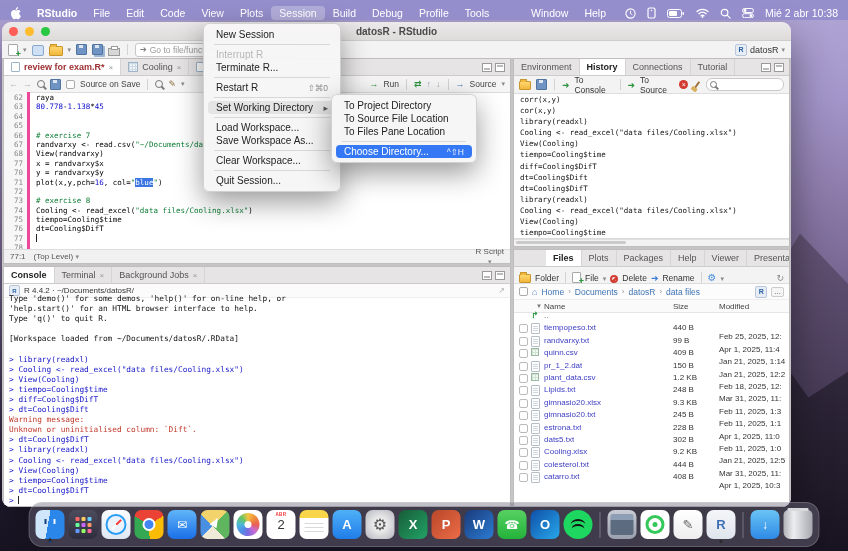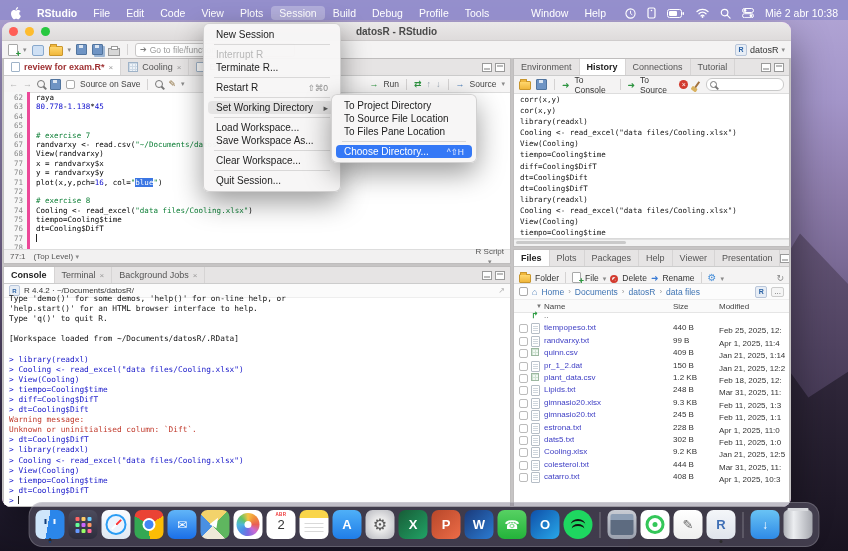--- a/index.html
+++ b/index.html
@@ -149,21 +149,21 @@
   .f-check{position:absolute;left:5px;top:2px;width:7px;height:7px;border:1px solid #bbb;border-radius:2px;background:#fff;}
   .f-icon{position:absolute;left:17px;top:1px;}
   .ic-txt{width:7px;height:9px;background:#fff;border:1px solid #b5bdc6;border-radius:1px;}
   .ic-txt:before{content:"";position:absolute;top:2px;left:1px;right:1px;height:1px;background:#cfd6dd;box-shadow:0 2px 0 #cfd6dd,0 4px 0 #cfd6dd;}
   .ic-csv{width:8px;height:8px;border:1px solid #9cb8a0;box-sizing:border-box;
     background:linear-gradient(#cfe3d2 1px,transparent 1px),linear-gradient(90deg,#cfe3d2 1px,transparent 1px),#f2f8f3;background-size:3px 3px;}
   .ic-up{color:#2f9e44;font-size:9px;font-weight:bold;line-height:9px;}
   .f-name{position:absolute;left:30px;top:1px;color:#3d3dc4;max-width:125px;overflow:hidden;white-space:nowrap;}
   .f-name.up{color:#555;}
   .f-size{position:absolute;left:159px;top:1px;color:#333;}
-  .f-mod{position:absolute;left:205px;top:4px;right:0;color:#333;overflow:hidden;white-space:nowrap;}
+  .f-mod{position:absolute;left:205px;top:10px;right:0;color:#333;overflow:hidden;white-space:nowrap;}
   
   .dock{position:absolute;left:50%;transform:translateX(-50%);bottom:4px;height:37px;
     background:rgba(115,110,130,.45);border:1px solid rgba(255,255,255,.18);border-radius:14px;
     display:flex;align-items:center;padding:3px 6px;gap:4px;z-index:60;}
   .dock-icon{width:29px;height:29px;border-radius:7px;position:relative;flex:0 0 auto;overflow:visible;}
   .dock-sep{width:1px;height:26px;background:rgba(255,255,255,.3);margin:0 3px;flex:0 0 auto;}
   .dock-icon.running:after{content:"";position:absolute;bottom:-4px;left:50%;width:3px;height:3px;margin-left:-1.5px;border-radius:50%;background:#2b2b2b;}
   .dock-icon .letter{position:absolute;inset:0;display:flex;align-items:center;justify-content:center;color:#fff;font-weight:bold;font-size:13px;}
   .dock-icon .glyph{position:absolute;inset:0;display:flex;align-items:center;justify-content:center;color:#fff;font-size:12px;}
   .app-finder{background:linear-gradient(100deg,#cfe6fb 0 44%,#2b86ea 44% 100%);}
@@ -483,21 +483,21 @@
             <div class="hist-item">tiempo=Cooling$time</div>
             <div class="hist-item selected">dt=Cooling$DifT</div>
           </div>
         <div class="hscroll">
             <span class="thumb"></span>
           </div>
       </div>
 
       <div class="pane" id="files-pane">
         <div class="tabstrip">
-          <span style="display:flex;align-items:stretch;">
+          <span style="display:flex;align-items:stretch;margin-left:32px;">
               <div class="tab active">
                 <span class="tlab">Files</span>
               </div>
               <div class="tab">
                 <span class="tlab">Plots</span>
               </div>
               <div class="tab">
                 <span class="tlab">Packages</span>
               </div>
               <div class="tab">

